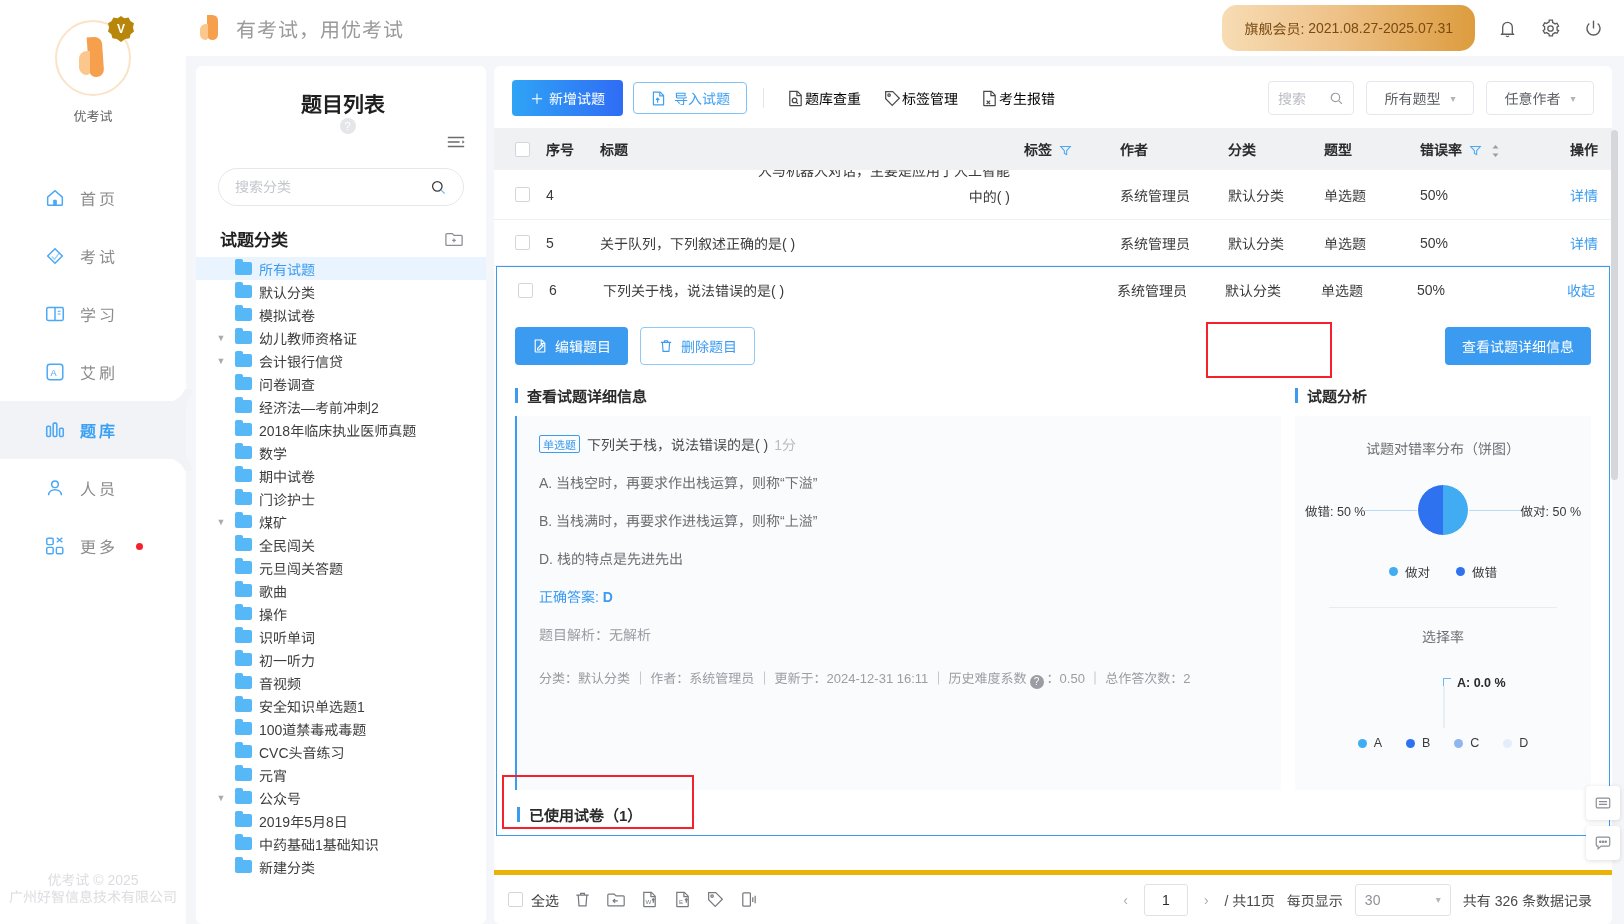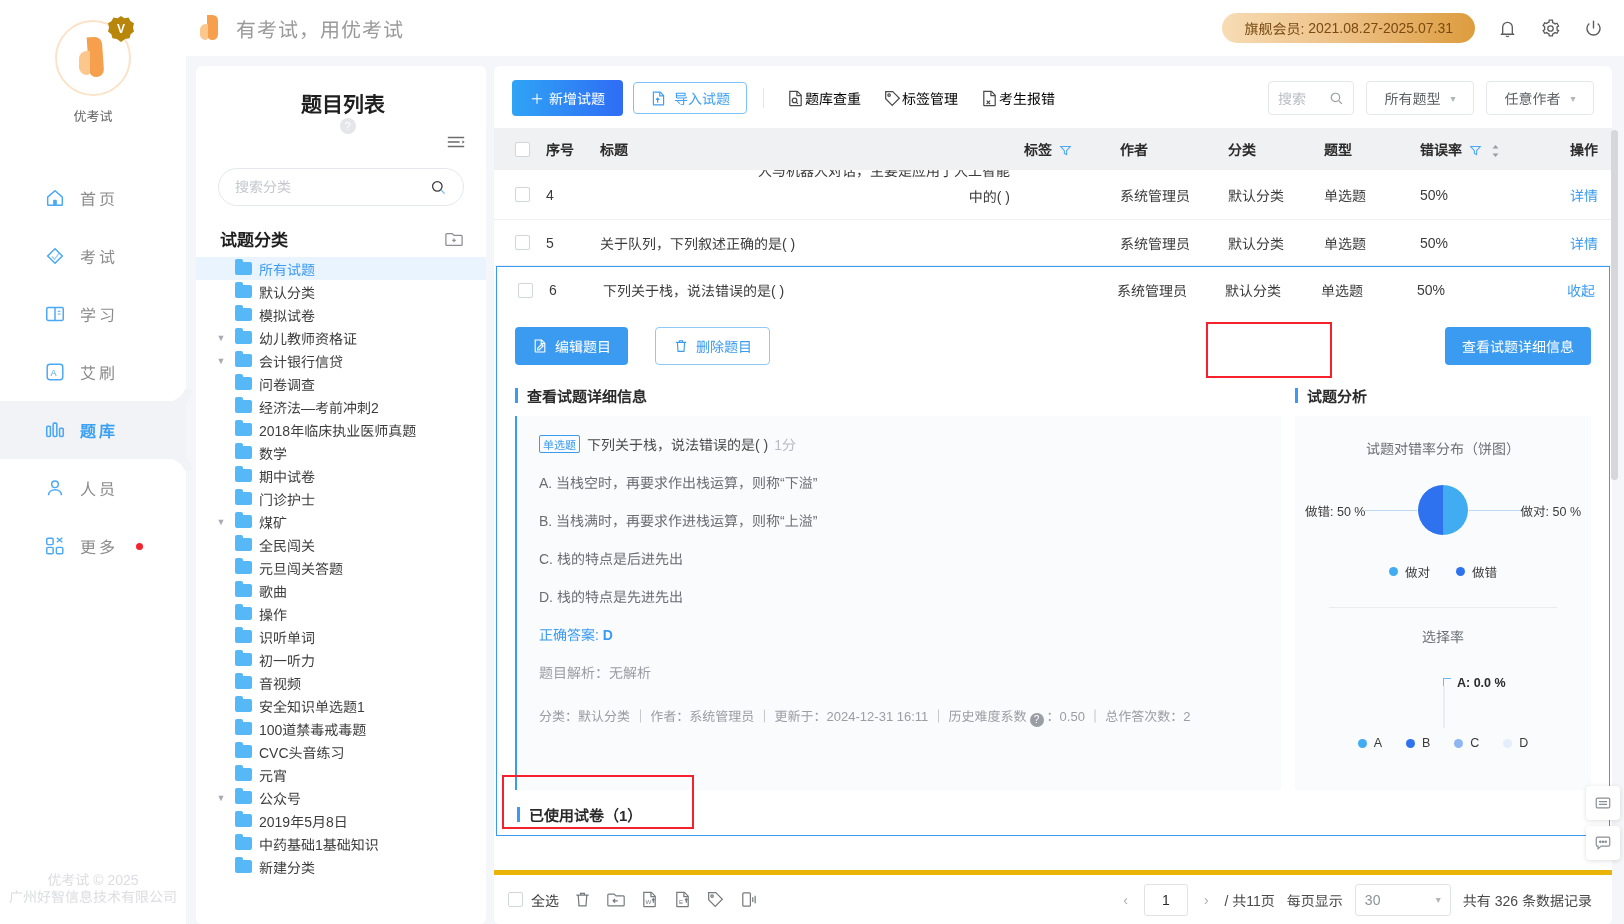--- a/index.html
+++ b/index.html
@@ -89,21 +89,21 @@
     content: ""; position: absolute; left: 7px; top: 0;
     width: 11px; height: 25px; background: #f6a04d; border-radius: 0 10px 10px 10px;
   }
   .brand-leaf::after {
     content: ""; position: absolute; left: 0px; top: 9px;
     width: 8px; height: 16px; background: #fbc78c; border-radius: 7px 0 3px 7px;
   }
   .brand-text { font-size: 20px; color: #9a9a9a; letter-spacing: 1px; }
   .topbar-right { margin-left: auto; display: flex; align-items: center; gap: 22px; }
   .vip-pill {
-    height: 30px; border-radius: 15px; padding: 0 22px;
+    height: 46px; border-radius: 15px; padding: 0 22px;
     background: linear-gradient(90deg, #f7dcb4 0%, #eec289 45%, #dd9c3e 100%);
     color: #7a4a12; font-size: 14px; display: flex; align-items: center;
   }
   .top-icon { color: #5b5b5b; cursor: pointer; display: flex; }
 
   .content { flex: 1; display: flex; padding: 10px 12px 0 10px; gap: 8px; min-height: 0; }
 
   
   .cat-panel {
     width: 290px; background: #fff; border-radius: 6px;
@@ -213,21 +213,21 @@
   .sort-ic { color: #9a9da3; margin-left: 4px; font-size: 10px; line-height: 8px; }
 
   .row-clip { height: 50px; overflow: hidden; }
   .title-2line { line-height: 26px; margin-top: -22px; color: #3b3b3b; text-align: right; }
 
   
   .detail {
     border: 1px solid #3b9bf0; border-top: none; margin: 0 2px;
     background: #fff; display: flex; flex-direction: column;
   }
-  .detail-head { display: flex; align-items: center; padding: 14px 18px 6px 18px; gap: 27px; }
+  .detail-head { display: flex; align-items: center; padding: 14px 18px 6px 18px; gap: 12px; }
   .d-btn-fill {
     height: 38px; padding: 0 17px; border-radius: 4px; border: none;
     background: #3b9bf0; color: #fff; font-size: 14px; display: flex;
     align-items: center; gap: 7px; cursor: pointer; font-family: inherit;
   }
   .d-btn-line {
     height: 38px; padding: 0 17px; border-radius: 4px; border: 1px solid #8fc9f6;
     background: #fff; color: #3b9bf0; font-size: 14px; display: flex;
     align-items: center; gap: 7px; cursor: pointer; font-family: inherit;
   }
@@ -811,21 +811,20 @@
                   <div class="sec-title">
                     <span class="bluebar"></span>
                     <span>查看试题详细信息</span>
                   </div>
                   <div class="qbox">
                     <div class="qline">
                       <span class="qtag">单选题</span><span>下列关于栈，说法错误的是( )</span><span class="qscore">1分</span>
                     </div>
                     <div class="opt">A. 当栈空时，再要求作出栈运算，则称“下溢”</div>
                     <div class="opt">B. 当栈满时，再要求作进栈运算，则称“上溢”</div>
-                    <div class="opt">C. 栈的特点是后进先出</div>
                     <div class="opt">D. 栈的特点是先进先出</div>
                     <div class="ans">
                       <span>正确答案:</span>
                       <b>D</b>
                     </div>
                     <div class="parse">
                       <span>题目解析：</span><span>无解析</span>
                     </div>
                     <div class="meta">
                       <span>分类：</span><span>默认分类</span>

